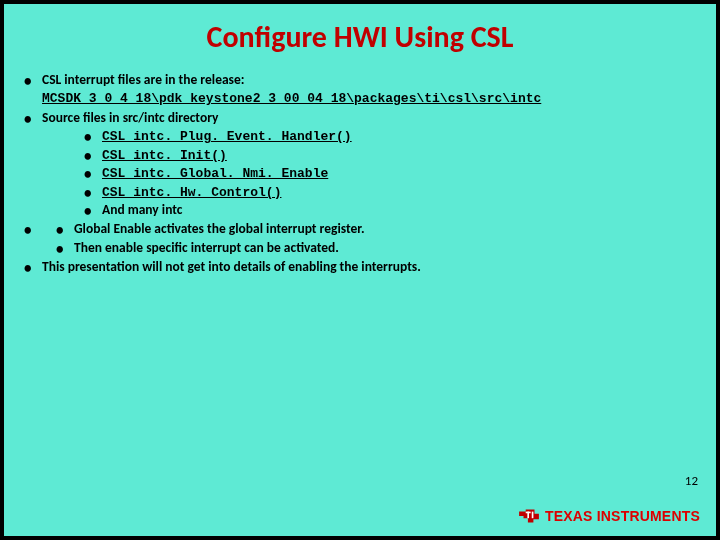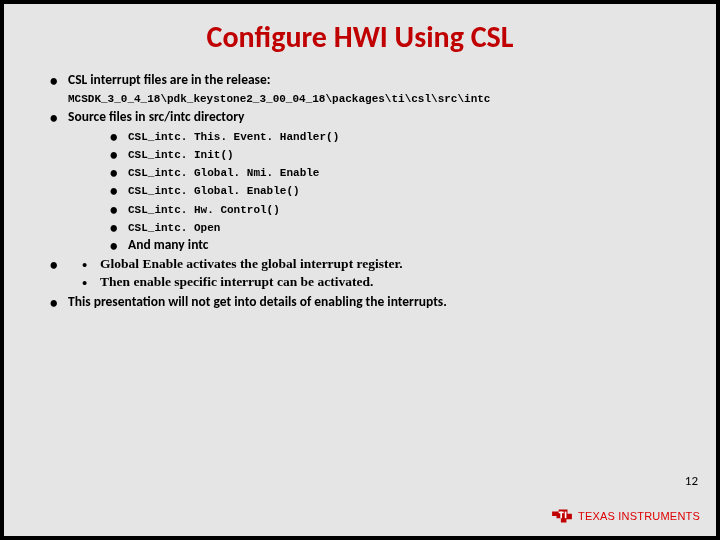--- a/index.html
+++ b/index.html
@@ -10,31 +10,31 @@
     font-family: Calibri, Arial, sans-serif;
     position: relative;
     overflow: hidden;
   }
   .slide {
     position: absolute;
     top: 4px;
     left: 4px;
     right: 4px;
     bottom: 4px;
-    background: #e5e5e5;
+    background: #5eead4;
   }
   .title {
     color: #c00000;
     font-size: 30px;
     font-weight: 700;
     text-align: center;
     padding: 14px 0 6px 0;
   }
   .content {
-    padding: 10px 24px 0 46px;
+    padding: 10px 24px 0 20px;
     font-size: 13.5px;
     font-weight: 700;
     color: #000;
     line-height: 1.35;
   }
   ul { list-style: none; }
   .lvl1 > li { position: relative; padding-left: 18px; margin-bottom: 1px; }
   .lvl1 > li::before {
     content: "•";
     position: absolute;
@@ -47,21 +47,22 @@
   .lvl2 > li::before {
     content: "•";
     position: absolute;
     left: 0;
     top: 0;
     font-size: 15px;
   }
   .mono {
     font-family: "Courier New", monospace;
     font-weight: 700;
-    font-size: 11px;
+    font-size: 13px;
+    text-decoration: underline;
   }
   .page-num {
     position: absolute;
     right: 18px;
     bottom: 48px;
     font-size: 13px;
     font-weight: 400;
   }
   .logo-wrap {
     position: absolute;
@@ -71,22 +72,22 @@
     align-items: center;
     gap: 5px;
   }
   .ti-chip {
     width: 22px;
     height: 16px;
     position: relative;
   }
   .ti-chip svg { width: 100%; height: 100%; }
   .ti-text {
-    font-size: 11px;
-    font-weight: 400;
+    font-size: 14px;
+    font-weight: 700;
     letter-spacing: 0.2px;
     color: #d00;
     font-family: Arial, sans-serif;
   }
 </style>
 </head>
 <body>
 
 <div class="slide">
 
@@ -94,31 +95,29 @@
 
   <div class="content">
     <ul class="lvl1">
       <li>
         <span>CSL interrupt files are in the release:</span><br>
         <span class="mono">MCSDK_3_0_4_18\pdk_keystone2_3_00_04_18\packages\ti\csl\src\intc</span>
       </li>
       <li>
         <span>Source files in src/intc directory</span>
         <ul class="lvl2">
-          <li><span class="mono">CSL_intc. This. Event. Handler()</span></li>
+          <li><span class="mono">CSL_intc. Plug. Event. Handler()</span></li>
           <li><span class="mono">CSL_intc. Init()</span></li>
           <li><span class="mono">CSL_intc. Global. Nmi. Enable</span></li>
-          <li><span class="mono">CSL_intc. Global. Enable()</span></li>
           <li><span class="mono">CSL_intc. Hw. Control()</span></li>
-          <li><span class="mono">CSL_intc. Open</span></li>
           <li><span>And many intc</span></li>
         </ul>
       </li>
       <li>
-        <ul class="lvl2" style="padding-left:14px;font-family:Liberation Serif, serif;">
+        <ul class="lvl2" style="padding-left:14px;">
           <li><span>Global Enable activates the global interrupt register.</span></li>
           <li><span>Then enable specific interrupt can be activated.</span></li>
         </ul>
       </li>
       <li>
         <span>This presentation will not get into details of enabling the interrupts.</span>
       </li>
     </ul>
   </div>
 

